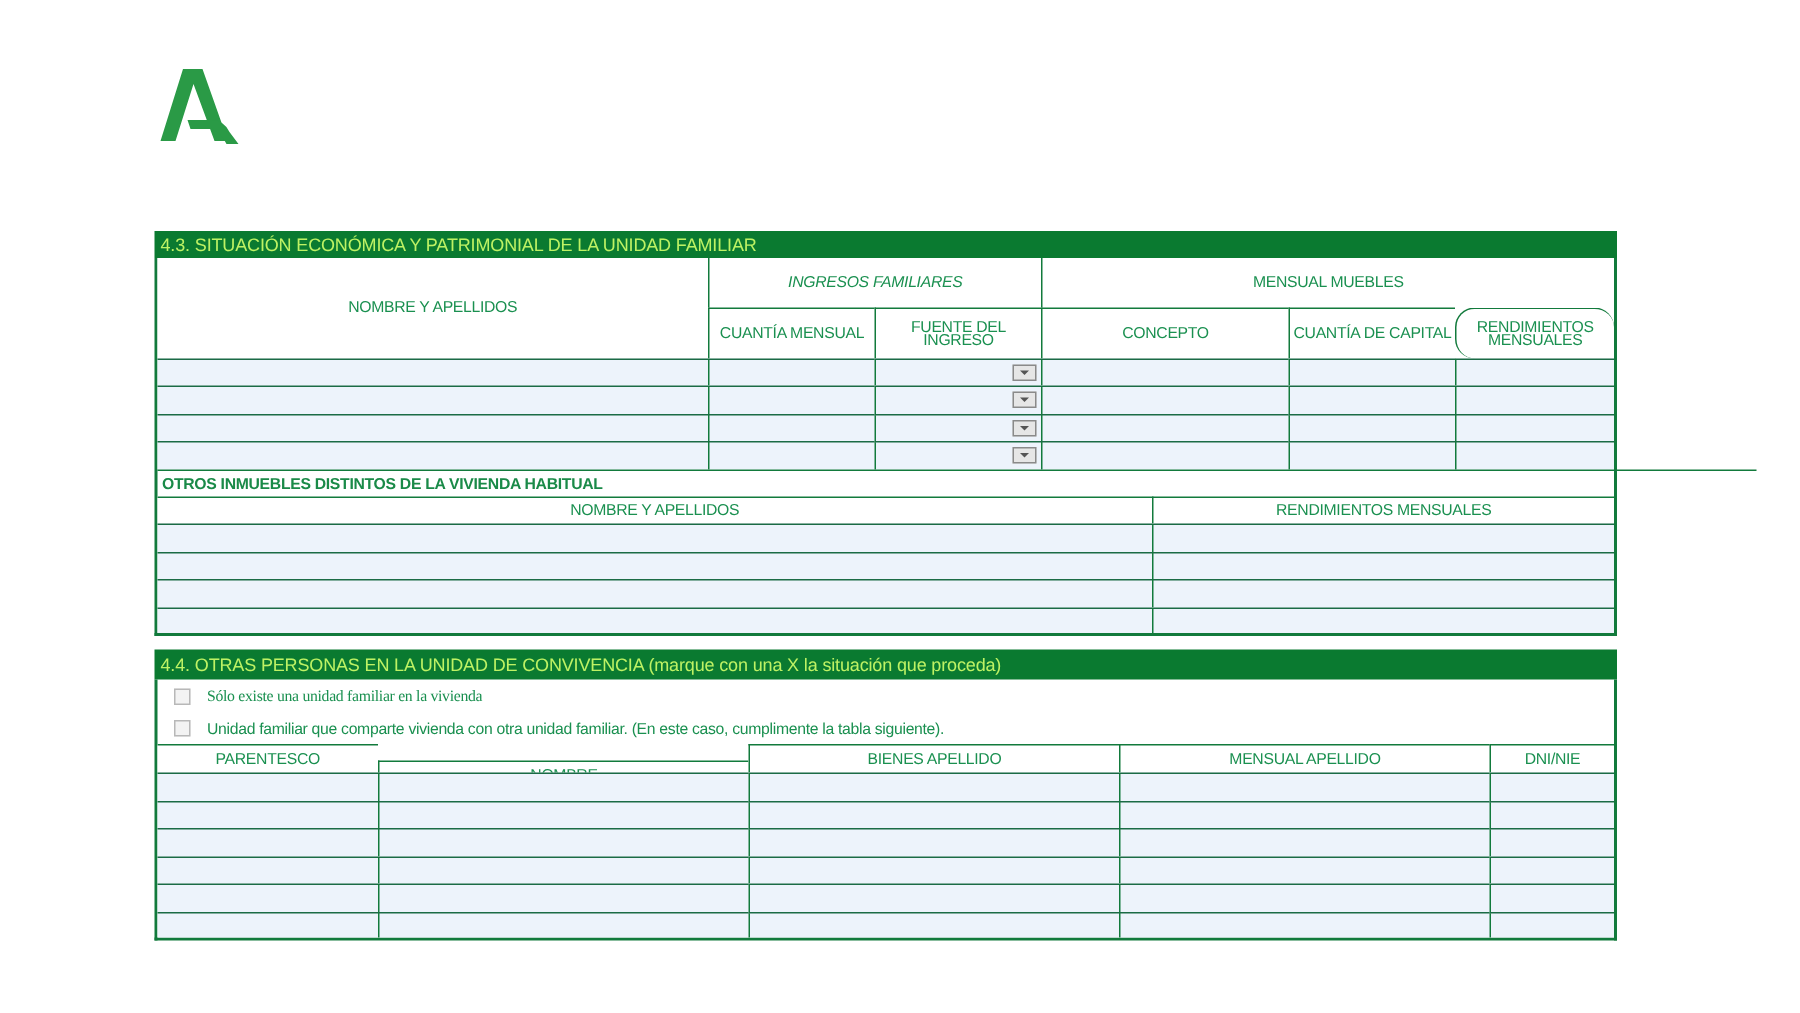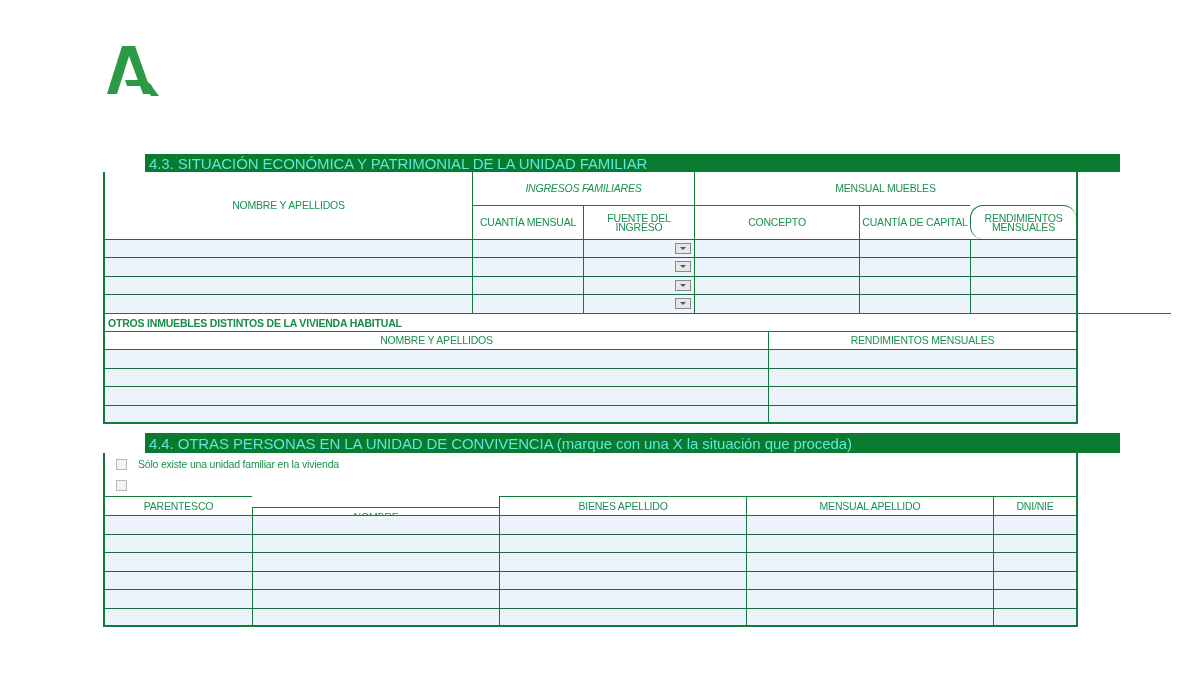--- a/index.html
+++ b/index.html
@@ -5,23 +5,23 @@
   html, body { margin: 0; padding: 0; }
   body {
     width: 1200px; height: 675px; position: relative; overflow: hidden;
     background: #ffffff;
     font-family: "Liberation Sans", "DejaVu Sans", sans-serif;
     color: #138a46;
   }
   .abs { position: absolute; box-sizing: border-box; }
   .logo { left: 105px; top: 44px; width: 58px; height: 54px; }
   .sec-header {
-    background: #0a7a30; color: #5eead4; font-size: 15px;
+    background: #0a7a30; color: #bef264; font-size: 12px;
     display: flex; align-items: center; padding-left: 4px;
-    letter-spacing: -0.1px; white-space: nowrap; margin-left: 42px;
+    letter-spacing: -0.1px; white-space: nowrap;
   }
   .frame { border: 2px solid #127a3c; }
   .cell {
     border-left: 1.5px solid #127a3c; border-top: 1.5px solid #127a3c;
     display: flex; align-items: center; justify-content: center; text-align: center;
     font-size: 10.5px; line-height: 9px; color: #1a9050; letter-spacing: -0.2px;
     background: #ffffff;
   }
   .field { background: #edf3fb; border-left: 1.5px solid #127a3c; border-top: 1.5px solid #1b6b45; }
   .noleft { border-left: none; }
@@ -129,26 +129,27 @@
 <div class="abs field" style="left:768px; top:368px; width:308px; height:18px;"></div>
 <div class="abs field noleft" style="left:105px; top:386px; width:663px; height:19px;"></div>
 <div class="abs field" style="left:768px; top:386px; width:308px; height:19px;"></div>
 <div class="abs field noleft" style="left:105px; top:405px; width:663px; height:17px;"></div>
 <div class="abs field" style="left:768px; top:405px; width:308px; height:17px;"></div>
 
 <div class="abs sec-header" style="left:103px; top:433px; width:975px; height:20px;">4.4. OTRAS PERSONAS EN LA UNIDAD DE CONVIVENCIA (marque con una X la situación que proceda)</div>
 
 <div class="abs frame" style="left:103px; top:453px; width:975px; height:174px; border-top:none;"></div>
 
-<div class="abs check-row" style="left:105px; top:453px; width:971px; height:22px;">
+<div class="abs check-row" style="left:105px; top:453px; width:971px; height:22px;font-family:Liberation Serif, serif;">
   <span class="checkbox"></span>
   <span>Sólo existe una unidad familiar en la vivienda</span>
 </div>
 <div class="abs check-row" style="left:105px; top:475px; width:971px; height:21px;">
   <span class="checkbox"></span>
+  <span>Unidad familiar que comparte vivienda con otra unidad familiar. (En este caso, cumplimente la tabla siguiente).</span>
 </div>
 
 <div class="abs cell noleft" style="left:105px; top:496px; width:147px; height:19px;">PARENTESCO</div>
 <div class="abs cell" style="left:252px; top:507px; width:247px; height:19px;">NOMBRE</div>
 <div class="abs cell" style="left:499px; top:496px; width:247px; height:19px;">BIENES APELLIDO</div>
 <div class="abs cell" style="left:746px; top:496px; width:247px; height:19px;">MENSUAL APELLIDO</div>
 <div class="abs cell" style="left:993px; top:496px; width:83px; height:19px;">DNI/NIE</div>
 
 <div id="rows44">
     <div class="abs field noleft" style="left: 105px; top: 515px; width: 147px; height: 19px;"></div>

